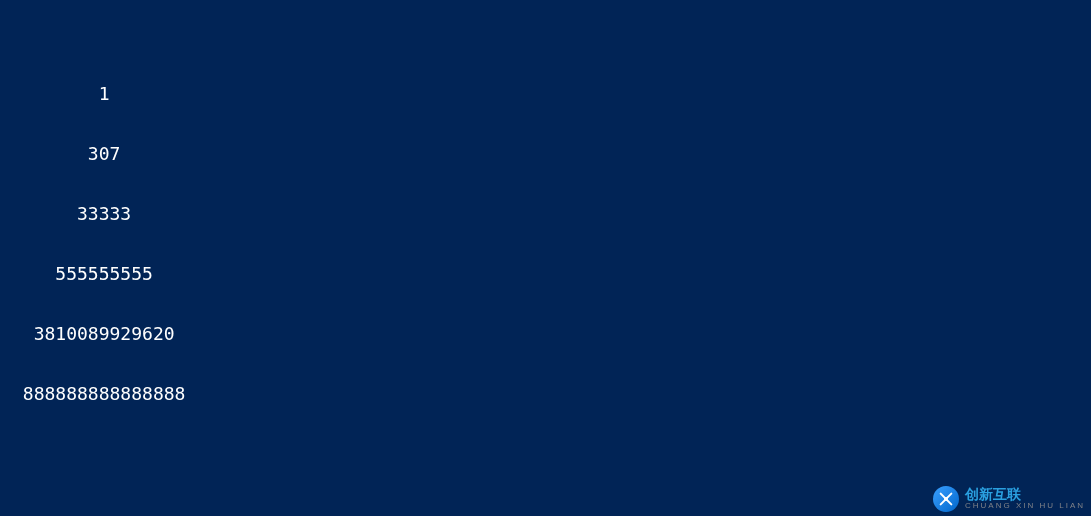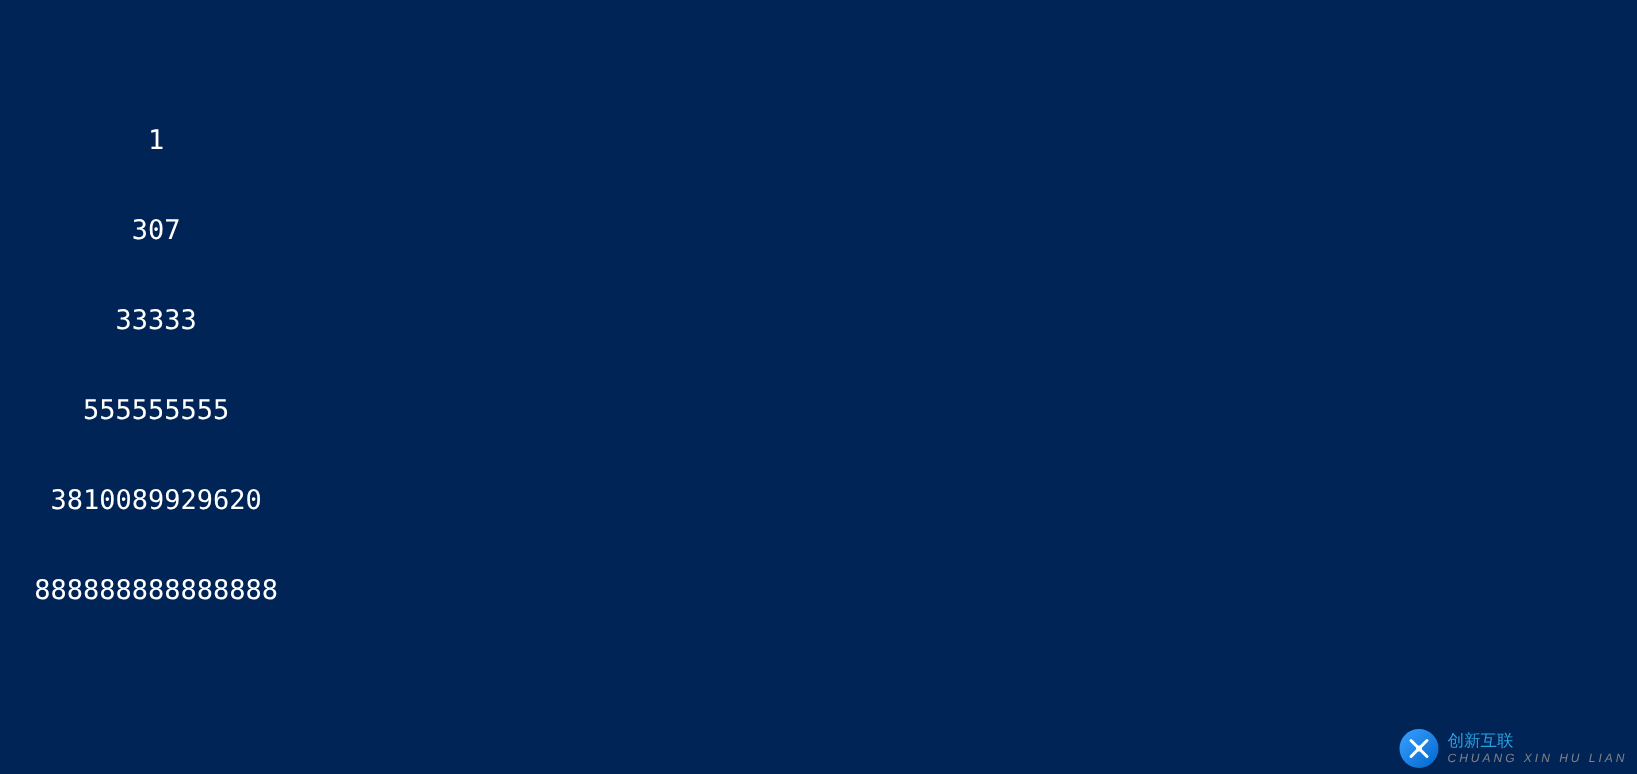--- a/index.html
+++ b/index.html
@@ -39,30 +39,29 @@
       height: 26px;
       border-radius: 50%;
       background: linear-gradient(135deg, #3aa0ff, #0066cc);
       display: flex;
       align-items: center;
       justify-content: center;
     }
     .logo-mark svg { display:block; }
     .logo-text .zh {
       color: #2aa0e0;
-      font-size: 11px;
-      font-weight: 400;
+      font-size: 14px;
+      font-weight: 700;
       line-height: 14px;
     }
     .logo-text .en {
       color: #808288;
       font-size: 8px;
       letter-spacing: 2px;
       line-height: 10px;
-      font-style: italic;
     }
   </style>
 </head>
 <body>
 
 <div class="terminal">
   <div>
     <div class="line">        1</div>
     <div class="line">       307</div>
     <div class="line">      33333</div>

